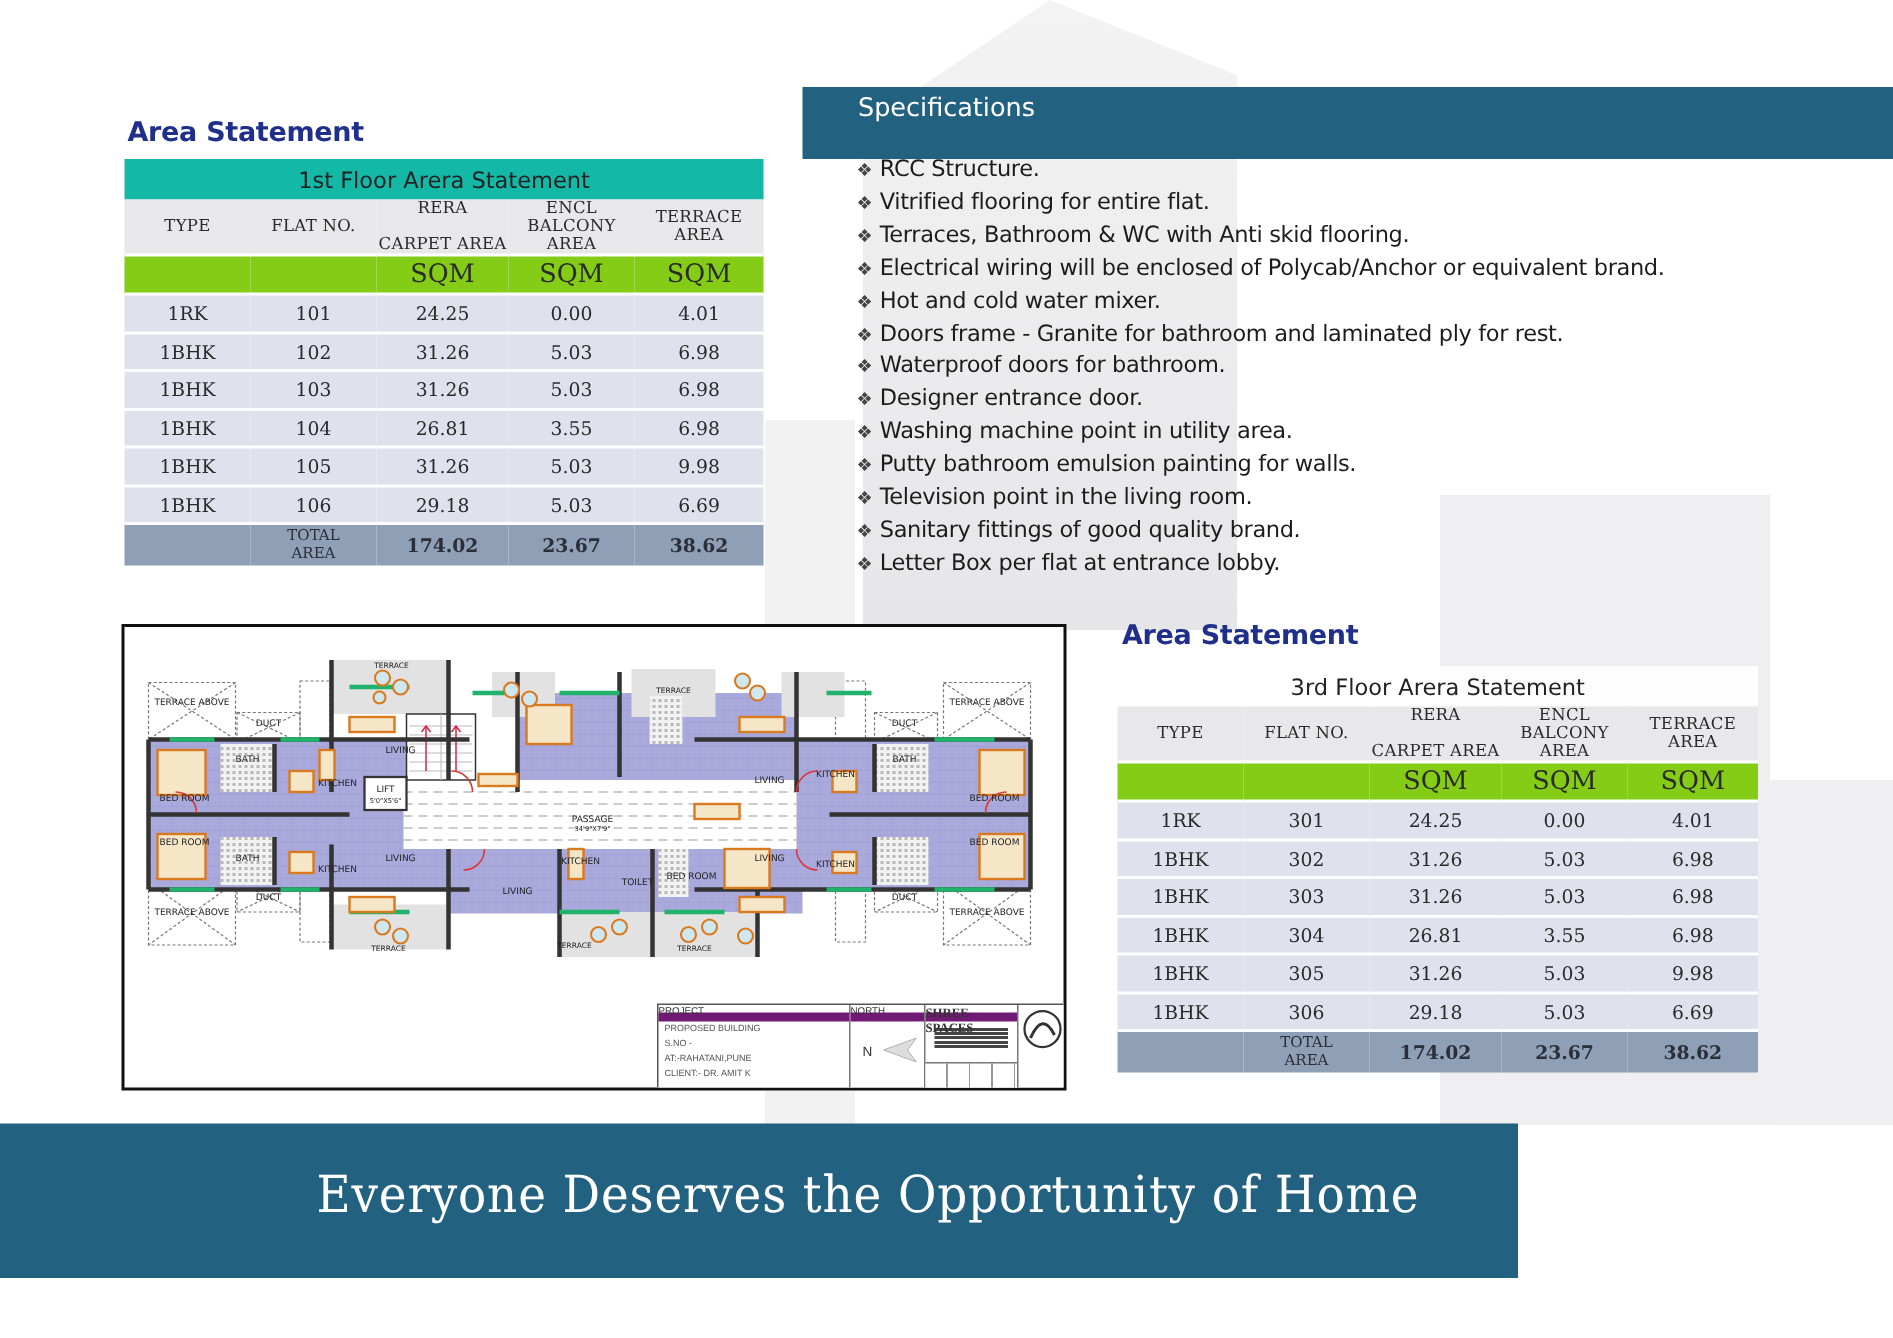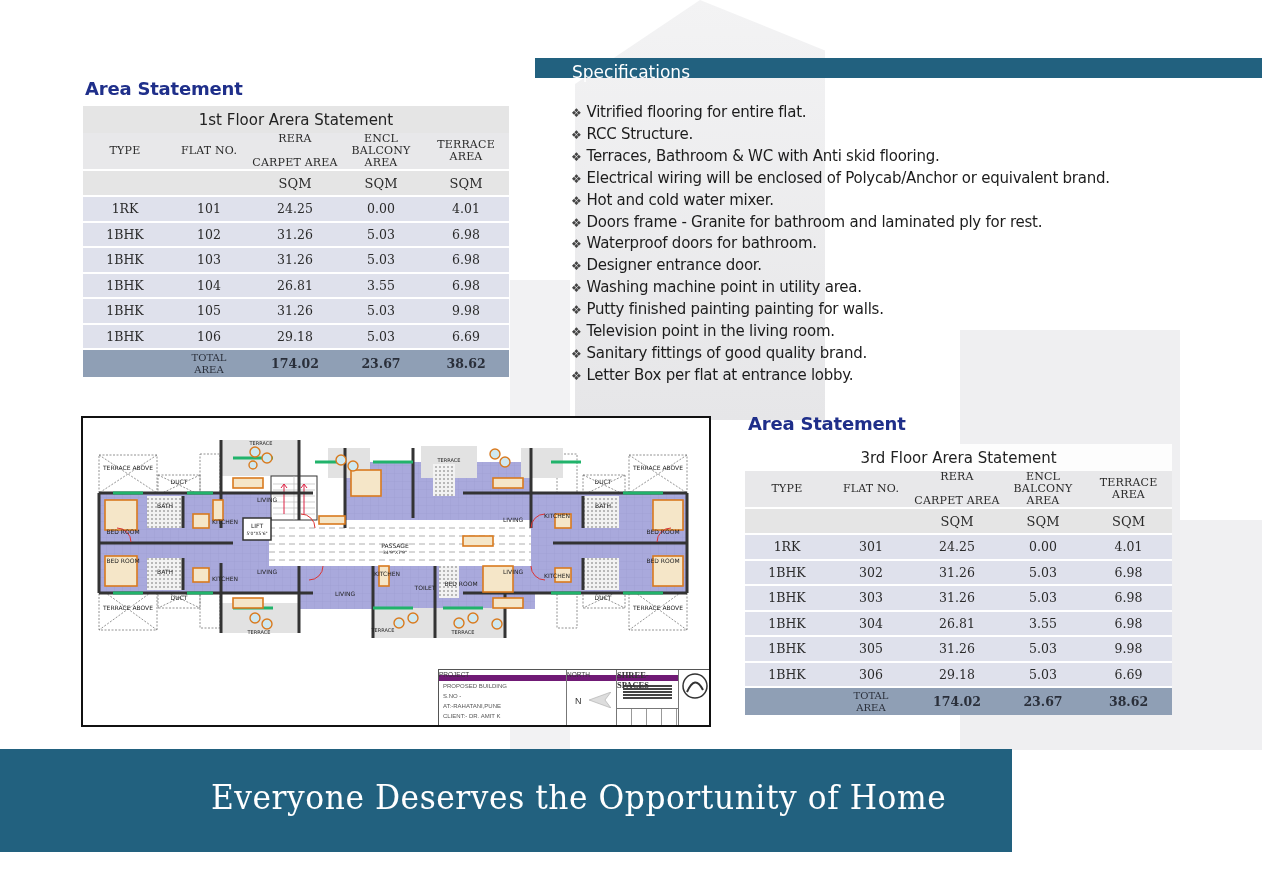--- a/index.html
+++ b/index.html
@@ -13,42 +13,42 @@
     position: absolute; font-family: "DejaVu Sans", sans-serif; font-weight: bold;
     color: #1f2f8a; font-size: 18px; letter-spacing: -0.2px;
   }
 
   table.area {
     position: absolute; border-collapse: collapse; width: 426px;
     font-family: "DejaVu Sans", sans-serif; table-layout: fixed;
   }
   table.area th, table.area td { text-align: center; color: #2a2a2a; }
   table.area .caption-row td {
-    background: #e5e5e5; font-size: 15px; font-weight: normal; height: 27px; color: #222;
+    background: #14b8a6; font-size: 15px; font-weight: normal; height: 27px; color: #222;
   }
   table.area .head-row th {
     background: #e8e8ea; font-size: 11px; font-weight: normal; line-height: 12px; height: 32px;
     font-family: "DejaVu Serif", serif; letter-spacing: 0.2px;
   }
   table.area .unit-row td {
-    background: #e5e5e5; font-size: 13px; height: 26px; border-top: 2px solid #fff;
+    background: #84cc16; font-size: 17px; height: 26px; border-top: 2px solid #fff;
     font-family: "DejaVu Serif", serif;
   }
   table.area .data-row td {
     background: #dfe1ec; font-size: 12.5px; font-weight: normal; height: 25.5px;
     border-top: 2px solid #ffffff; font-family: "DejaVu Serif", serif;
   }
   table.area .total-row td {
     background: #8f9fb5; font-size: 12.5px; font-weight: bold; height: 28px;
     border-top: 2px solid #fff; font-family: "DejaVu Serif", serif; color: #2a2f3a;
   }
   table.area .total-row td.total-label { font-size: 10px; line-height: 12px; font-weight: normal; }
 
   .spec-band {
-    position: absolute; left: 535px; top: 58px; width: 727px; height: 20px;
+    position: absolute; left: 535px; top: 58px; width: 727px; height: 48px;
     background: #22617f;
   }
   .spec-band span {
     position: absolute; left: 37px; top: 4px; color: #fff; font-size: 17px;
     font-family: "DejaVu Sans", sans-serif;
   }
   .spec-list { position: absolute; left: 571px; top: 102px; list-style: none; }
   .spec-list li {
     font-size: 15px; line-height: 20.9px; color: #1c1c1c; white-space: nowrap;
     font-family: "DejaVu Sans", sans-serif; letter-spacing: -0.25px;
@@ -163,30 +163,30 @@
     <td>23.67</td>
     <td>38.62</td>
   </tr>
 </tbody>
   </table>
 
 <div class="spec-band">
   <span>Specifications</span>
 </div>
 <ul class="spec-list">
+  <li><span class="bullet">❖</span><span>RCC Structure.</span></li>
   <li><span class="bullet">❖</span><span>Vitrified flooring for entire flat.</span></li>
-  <li><span class="bullet">❖</span><span>RCC Structure.</span></li>
   <li><span class="bullet">❖</span><span>Terraces, Bathroom &amp; WC with Anti skid flooring.</span></li>
   <li><span class="bullet">❖</span><span>Electrical wiring will be enclosed of Polycab/Anchor or equivalent brand.</span></li>
   <li><span class="bullet">❖</span><span>Hot and cold water mixer.</span></li>
   <li><span class="bullet">❖</span><span>Doors frame - Granite for bathroom and laminated ply for rest.</span></li>
   <li><span class="bullet">❖</span><span>Waterproof doors for bathroom.</span></li>
   <li><span class="bullet">❖</span><span>Designer entrance door.</span></li>
   <li><span class="bullet">❖</span><span>Washing machine point in utility area.</span></li>
-  <li><span class="bullet">❖</span><span>Putty finished painting painting for walls.</span></li>
+  <li><span class="bullet">❖</span><span>Putty bathroom emulsion painting for walls.</span></li>
   <li><span class="bullet">❖</span><span>Television point in the living room.</span></li>
   <li><span class="bullet">❖</span><span>Sanitary fittings of good quality brand.</span></li>
   <li><span class="bullet">❖</span><span>Letter Box per flat at entrance lobby.</span></li>
 </ul>
 
 <div class="section-heading" style="left:748px; top:413px;">Area Statement</div>
 <table class="area" style="left:745px; top:444px; width:427px;">
   <colgroup>
       <col style="width:84px">
       <col style="width:84px">

